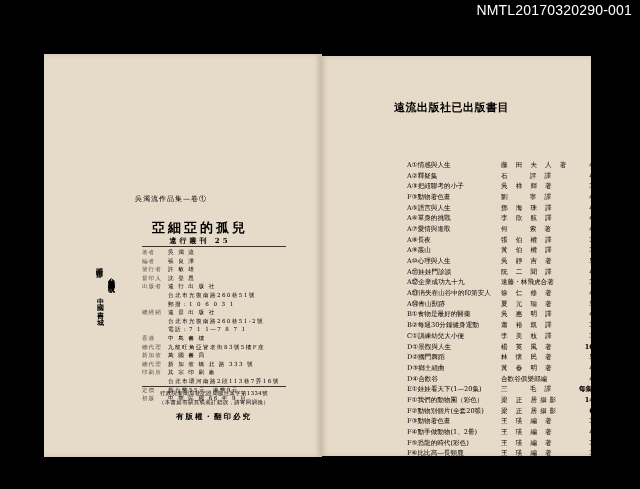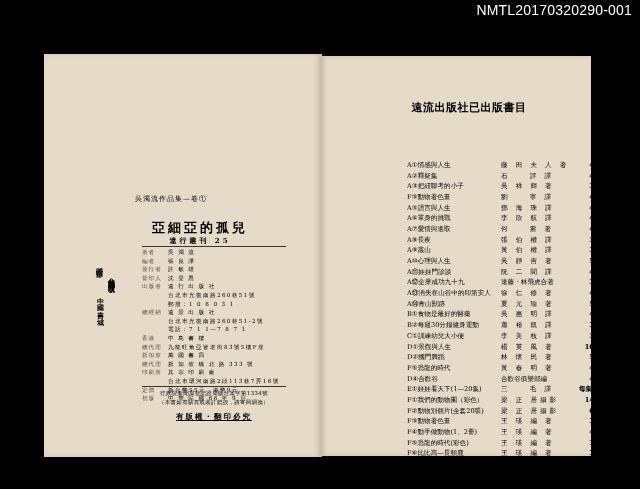--- a/index.html
+++ b/index.html
@@ -21,25 +21,25 @@
   
   .series { position:absolute; left:135px; top:194px; width:130px; text-align:left; font-size:7px; letter-spacing:1px; }
   .book-title { position:absolute; left:135px; top:219px; width:130px; text-align:center; font-size:13px; font-weight:bold; letter-spacing:3px; }
   .collection { position:absolute; left:135px; top:236px; width:130px; text-align:center; font-size:7px; font-weight:bold; letter-spacing:3px; }
   .rule { position:absolute; left:142px; width:144px; height:1px; background:#3a332c; }
   .colophon { position:absolute; left:142px; top:248px; width:144px; font-size:5.6px; line-height:8.6px; }
   .colophon .row { display:flex; white-space:nowrap; }
   .colophon .k { width:26px; letter-spacing:1px; color:#5a5047; }
   .colophon .v { flex:1; letter-spacing:1.4px; }
   .notice { position:absolute; left:142px; top:389px; width:144px; text-align:center; font-size:5.4px; line-height:9px; letter-spacing:0.4px; }
-  .rights { position:absolute; left:142px; top:412px; width:144px; text-align:center; font-size:7.5px; font-weight:bold; letter-spacing:2px;text-decoration:underline; }
+  .rights { position:absolute; left:142px; top:412px; width:144px; text-align:center; font-size:7.5px; font-weight:bold; letter-spacing:2px; }
   .vert { position:absolute; writing-mode:vertical-rl; font-size:7px; letter-spacing:1px; font-weight:bold; }
 
   
-  .r-title { position:absolute; left:394px; top:100px; width:150px; font-family:"DejaVu Sans","Liberation Sans",sans-serif; font-size:11px; font-weight:bold; letter-spacing:0.5px;text-align:center; }
+  .r-title { position:absolute; left:394px; top:100px; width:150px; font-family:"DejaVu Sans","Liberation Sans",sans-serif; font-size:11px; font-weight:bold; letter-spacing:0.5px; }
   .r-contact { position:absolute; left:420px; top:130px; font-size:7.5px; line-height:16px; font-weight:bold; }
   .catalog { position:absolute; left:374px; top:160px; width:198px; font-size:6.6px;margin-left:33px; }
   .cat-row { display:flex; height:10.7px; align-items:center; white-space:nowrap; }
   .cat-row .t { width:94px; overflow:hidden; }
   .cat-row .a { width:78px; letter-spacing:3px; }
   .cat-row .p { width:26px; text-align:right; font-weight:bold; }
 </style>
 </head>
 <body>
 
@@ -234,21 +234,21 @@
       <span class="t">D①景觀與人生</span>
       <span class="a">楊 英 風 著</span>
       <span class="p">100元</span>
     </div>
   <div class="cat-row">
       <span class="t">D②國門舞蹈</span>
       <span class="a">林 懷 民 著</span>
       <span class="p">50元</span>
     </div>
   <div class="cat-row">
-      <span class="t">F⑤恐龍的時代</span>
+      <span class="t">D③鄉土組曲</span>
       <span class="a">黃 春 明 著</span>
       <span class="p">40元</span>
     </div>
   <div class="cat-row">
       <span class="t">D④合歡谷</span>
       <span class="a" style="letter-spacing:0">合歡谷俱樂部編</span>
       <span class="p">45元</span>
     </div>
   <div class="cat-row">
       <span class="t">E①娃娃看天下(1—20集)</span>

